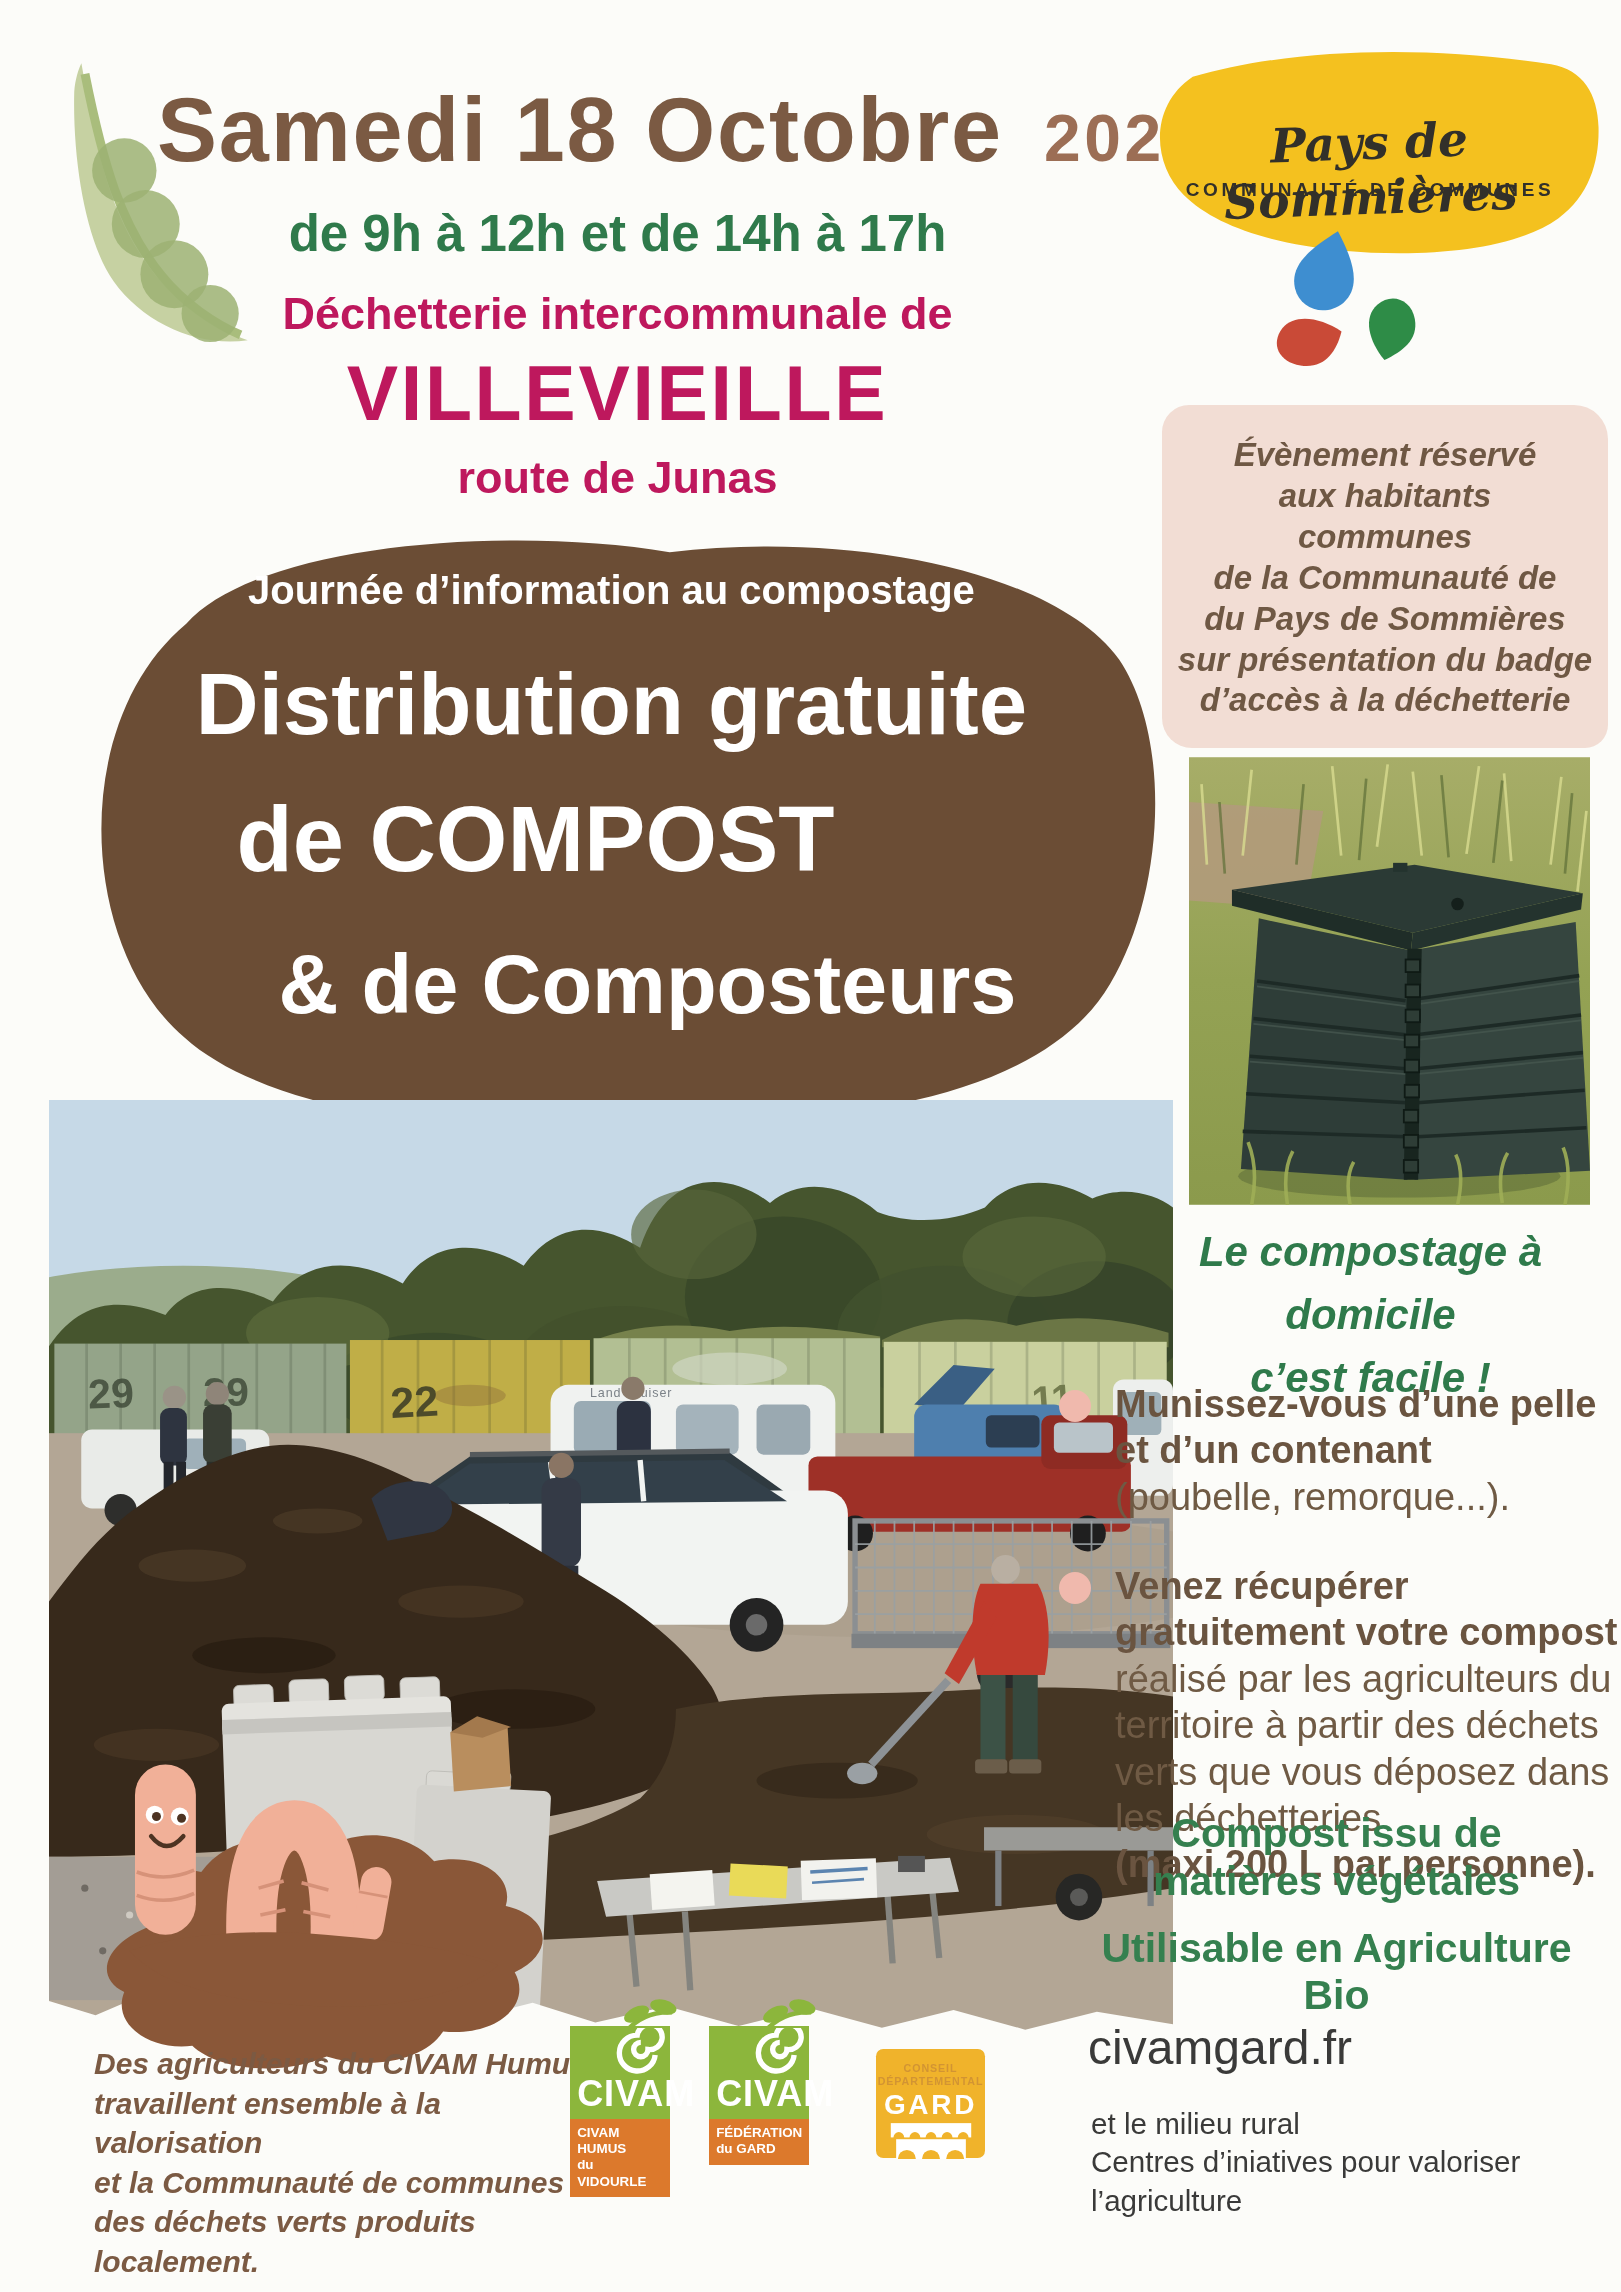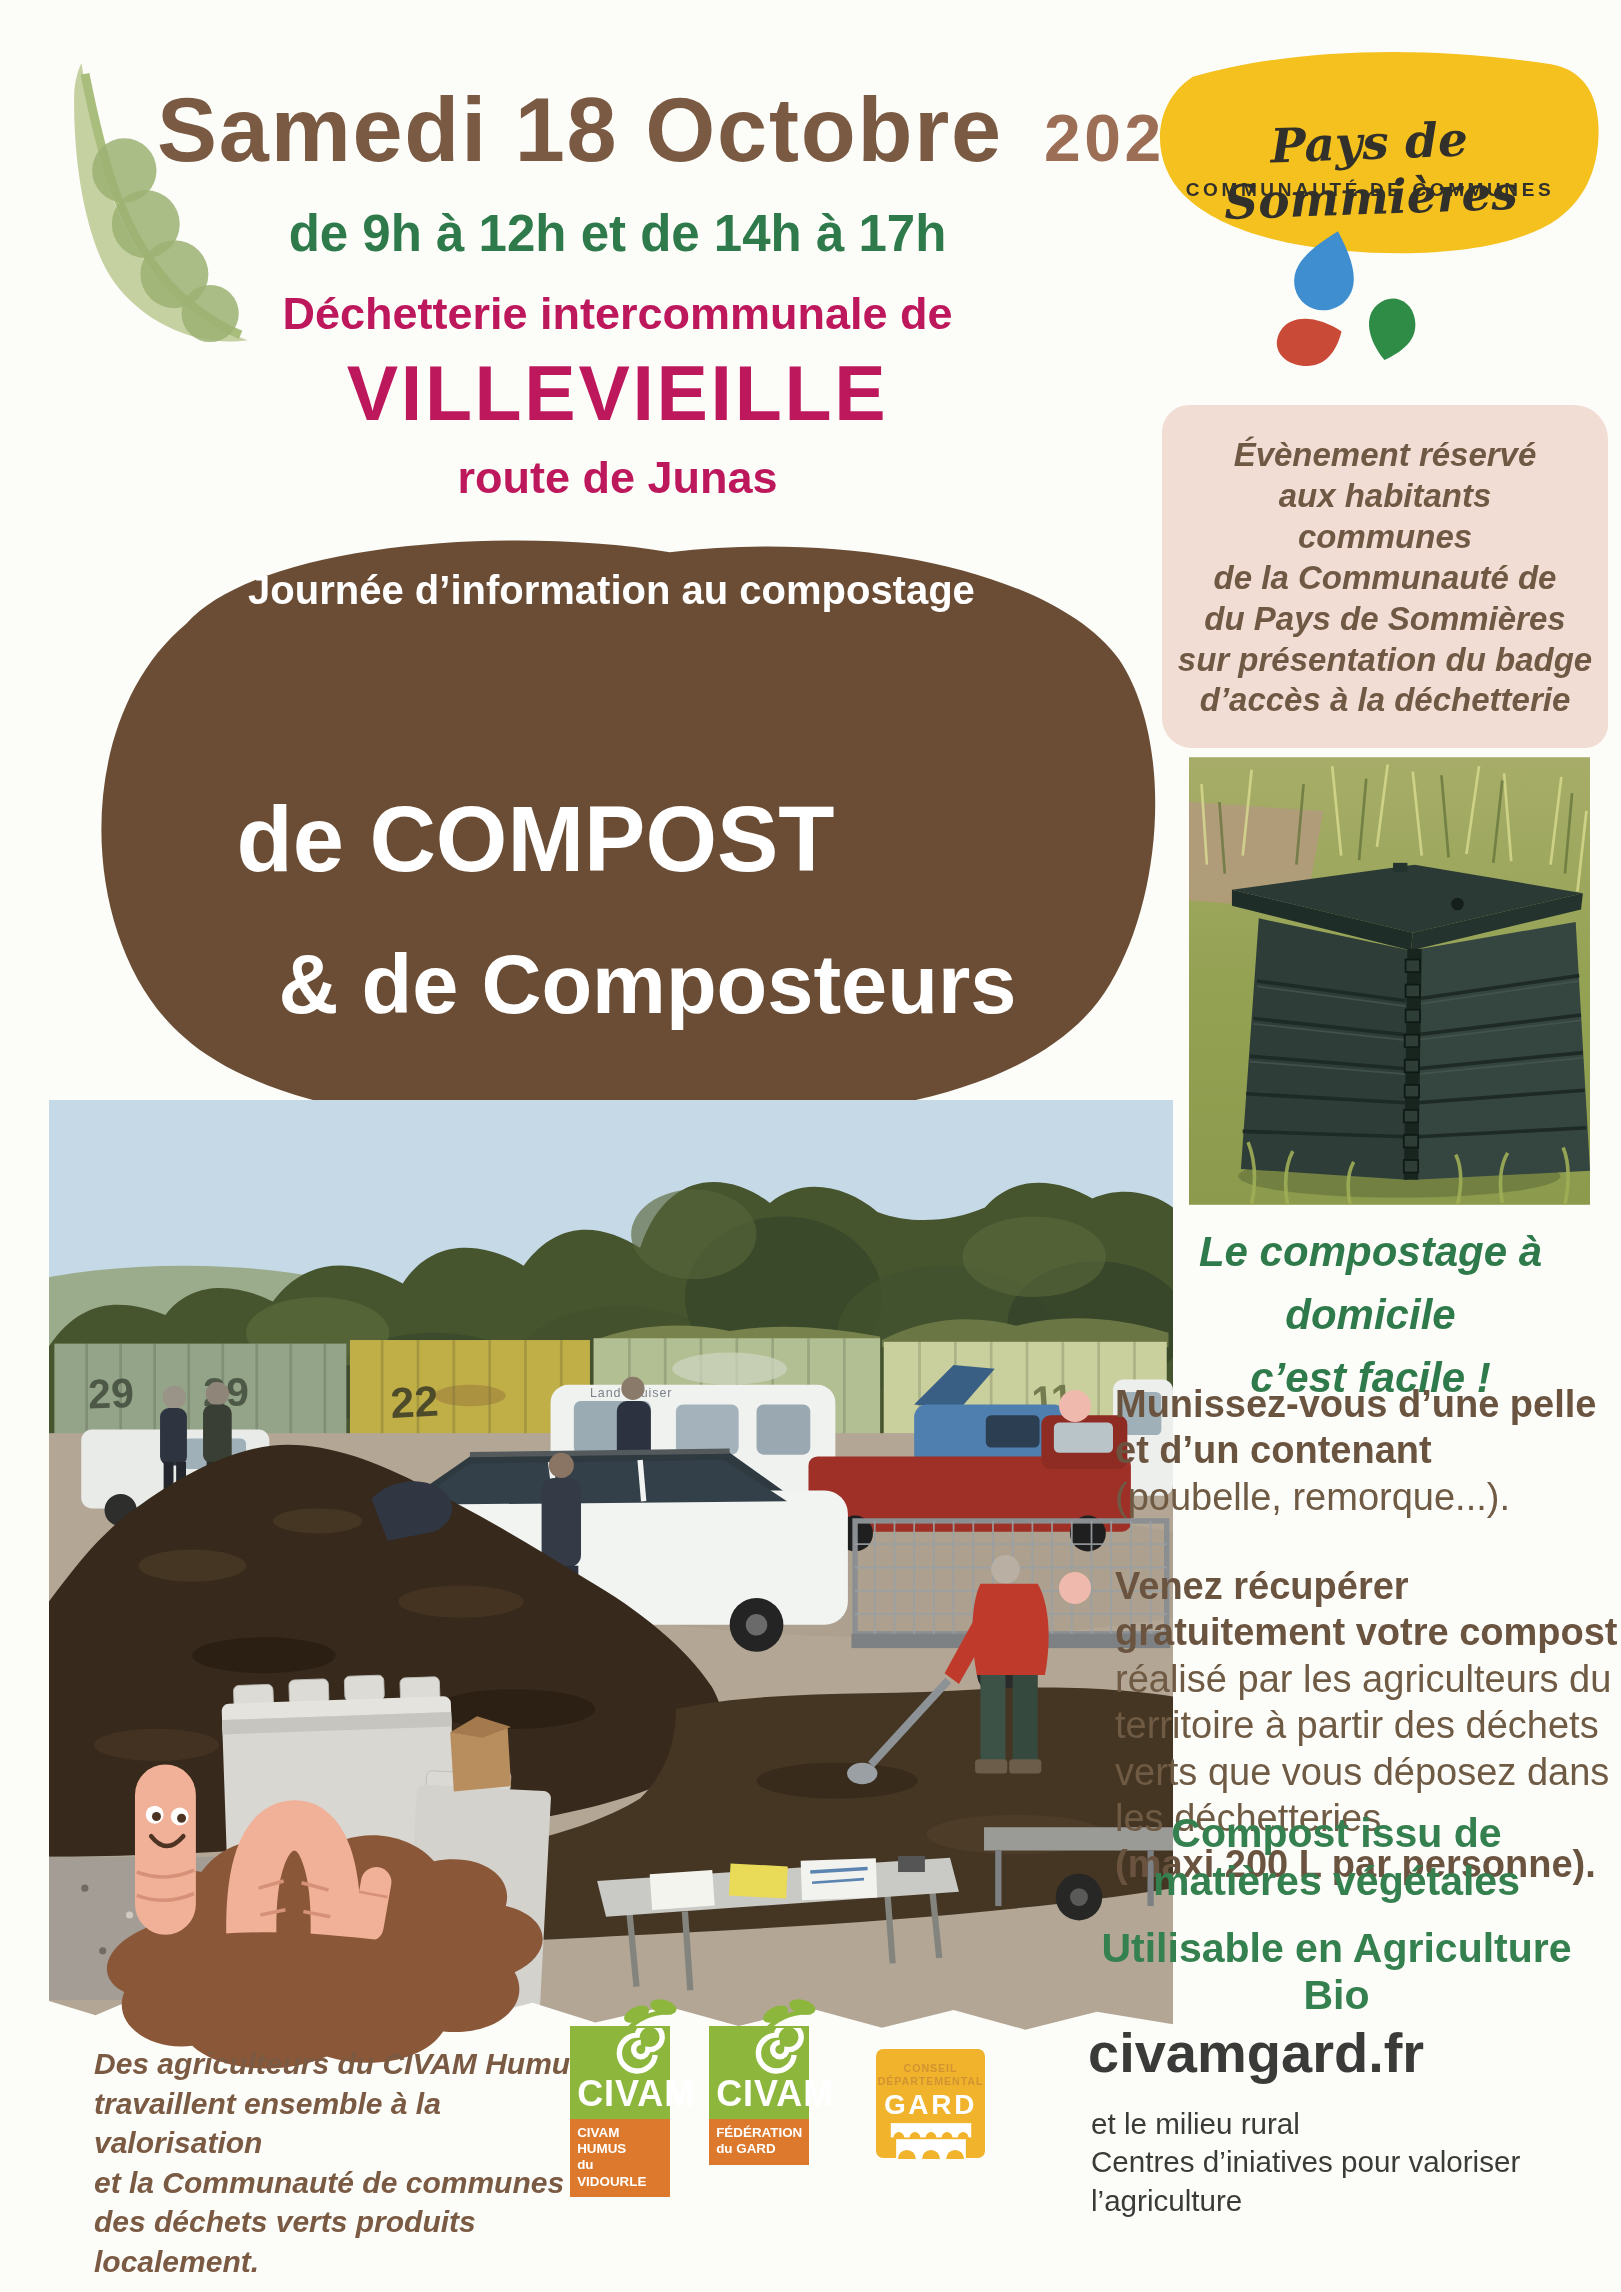--- a/index.html
+++ b/index.html
@@ -76,21 +76,21 @@
     font-size:36px;font-weight:bold;letter-spacing:0.9px;}
   .logo-civam .band{background:#dc792c;padding:6.3px 7.2px 7.2px 7.2px;}
   .logo-civam .band div{color:#fff;font-size:13.4px;font-weight:bold;line-height:1.2;}
   .civam1{left:570px;top:2026px;}
   .civam2{left:709px;top:2026px;}
   .logo-gard{left:876px;top:2049px;width:109px;height:109px;background:#f0b32b;
     border-radius:7.2px;text-align:center;}
   .logo-gard .sup{font-size:10.7px;font-weight:bold;color:#d29433;letter-spacing:0.9px;line-height:1.25;}
   .logo-gard .sup1{margin-top:12.5px;}
   .logo-gard .name{font-size:28px;font-weight:bold;color:#fff;letter-spacing:2.7px;margin-top:0.9px;}
-  .website{left:1088px;top:2020px;font-size:56px;font-weight:bold;color:#3a3a39;}
+  .website{left:1088px;top:2020px;font-size:48px;font-weight:normal;color:#3a3a39;}
   .web-desc{left:1091px;top:2105px;width:502px;font-size:29.6px;color:#3a3a39;line-height:1.3;}
 </style>
 </head>
 <body>
 
 <svg class="abs" style="left:49px;top:56px" width="215" height="304" viewBox="0 0 240 340">
   <path d="M36 8 C52 96 64 176 118 244 C146 278 186 304 222 318 C168 326 106 300 72 252 C42 210 26 120 28 40 C29 26 33 14 36 8 Z" fill="#c6d1a2"></path>
   <path d="M40 20 C60 120 80 190 126 246 C150 276 186 300 214 312" fill="none" stroke="#a9bd7c" stroke-width="10"></path>
   <circle cx="84" cy="128" r="36" fill="#9cb173" opacity="0.85"></circle>
   <circle cx="108" cy="188" r="38" fill="#9cb173" opacity="0.85"></circle>
@@ -128,20 +128,21 @@
   <div>du Pays de Sommières</div>
   <div>sur présentation du badge</div>
   <div>d’accès à la déchetterie</div>
 </div>
 
 <div class="abs blob-wrap">
   <svg class="blob-svg" width="1137" height="627" viewBox="0 0 1270 700">
     <path d="M160 118 C240 28 520 8 700 38 C900 14 1130 58 1202 158 C1262 248 1252 420 1192 520 C1122 642 900 684 700 662 C520 700 260 672 158 580 C40 480 28 228 160 118 Z" fill="#6b4d35"></path>
   </svg>
   <div class="blob-kicker">Journée d’information au compostage</div>
+  <div class="blob-l1">Distribution gratuite</div>
   <div class="blob-l2">de COMPOST</div>
   <div class="blob-l3">&amp; de Composteurs</div>
 </div>
 
 <svg class="abs site-photo" width="1124" height="1021" viewBox="0 0 1255 1140">
 
   <rect x="0" y="0" width="1255" height="300" fill="#c6d9e7"></rect>
   <ellipse cx="150" cy="255" rx="260" ry="70" fill="#8c9c6e" opacity="0.75"></ellipse>
 
   <path d="M0 275 C40 215 90 225 130 240 C160 200 210 205 250 225 C290 170 350 180 395 205 C430 150 490 160 530 185 C570 130 620 140 660 165 C690 75 760 80 805 115 C840 85 890 95 925 125 C965 140 1010 135 1045 120 C1080 80 1130 90 1165 110 C1200 95 1235 105 1255 120 L1255 430 C1100 455 900 465 700 460 C450 455 180 445 0 425 Z" fill="#46552e"></path>

